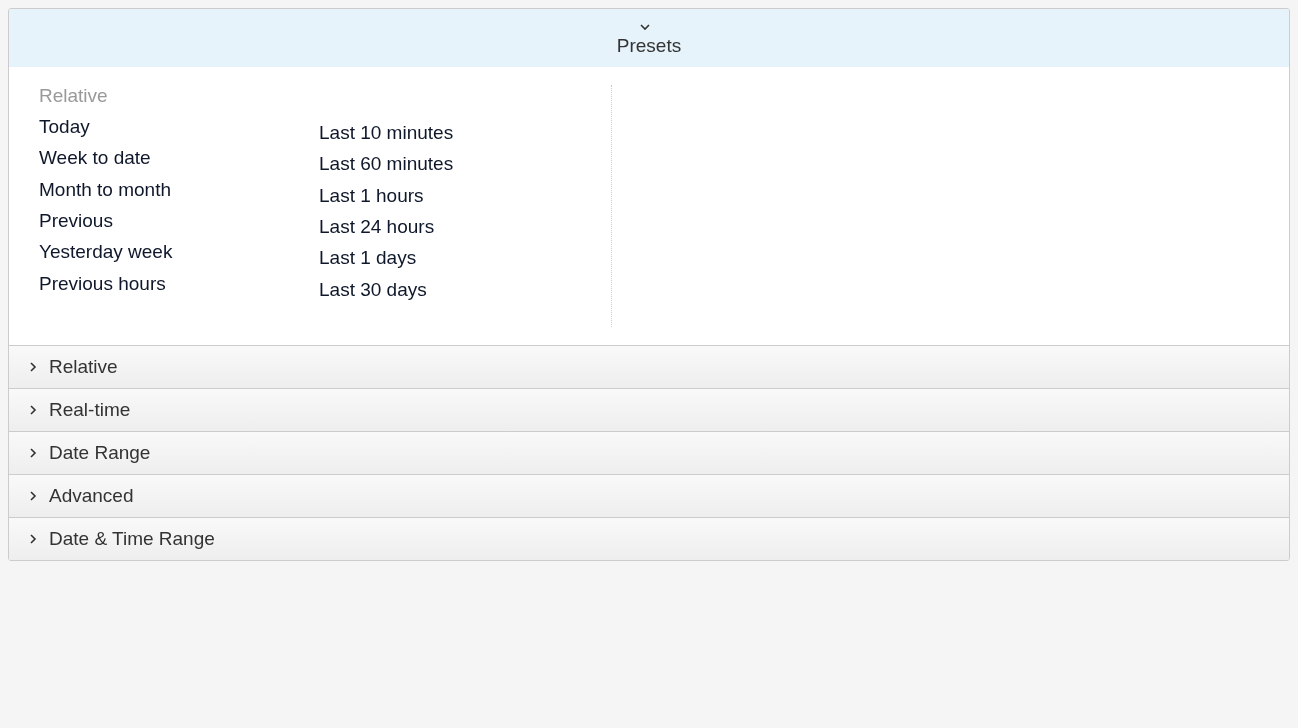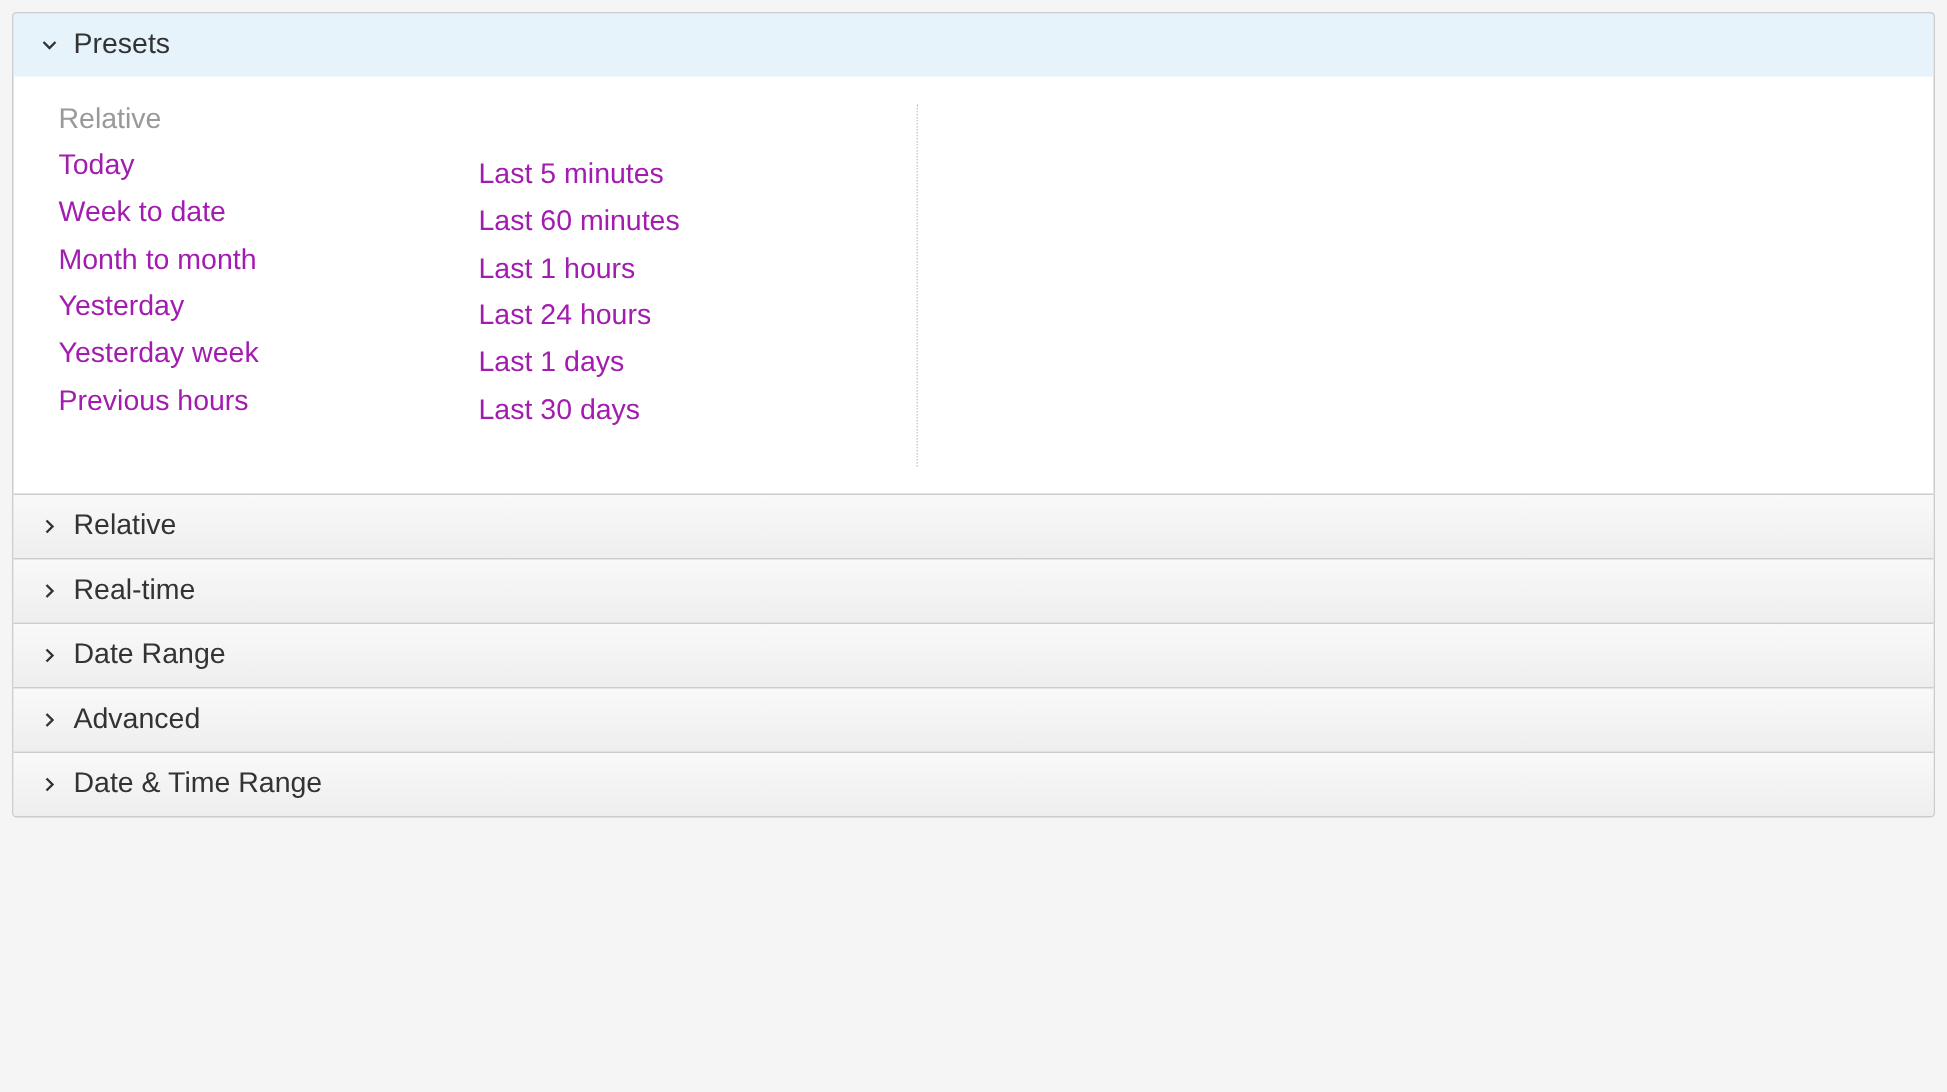--- a/index.html
+++ b/index.html
@@ -25,20 +25,21 @@
       padding: 10px 16px;
       font-size: 19px;
       color: #333;
       cursor: pointer;
       border-top: 1px solid #ccc;
       background: linear-gradient(to bottom, #f9f9f9, #eeeeee);
     }
     .section-header.expanded {
       background: #e6f3fb;
       border-top: none;
+      flex-direction: column;
     }
     .section-header .chevron {
       width: 16px;
       height: 16px;
       margin-right: 8px;
       display: inline-flex;
       align-items: center;
       justify-content: center;
       flex-shrink: 0;
     }
@@ -64,21 +65,21 @@
       display: flex;
       flex-direction: column;
     }
     .group-label {
       font-size: 19px;
       color: #999;
       margin-bottom: 4px;
     }
     .preset-link {
       font-size: 19px;
-      color: #a21caf;
+      color: #0f172a;
       text-decoration: none;
       line-height: 1.65;
       cursor: pointer;
       width: fit-content;
     }
     .col2 {
       padding-top: 32px;
     }
   </style>
 </head>
@@ -94,26 +95,26 @@
     </span>
     <span>Presets</span>
   </div>
 
   <div class="section-body">
     <div class="col">
       <div class="group-label">Relative</div>
       <a class="preset-link">Today</a>
       <a class="preset-link">Week to date</a>
       <a class="preset-link">Month to month</a>
-      <a class="preset-link">Yesterday</a>
+      <a class="preset-link">Previous</a>
       <a class="preset-link">Yesterday week</a>
       <a class="preset-link">Previous hours</a>
     </div>
     <div class="col col2">
-      <a class="preset-link">Last 5 minutes</a>
+      <a class="preset-link">Last 10 minutes</a>
       <a class="preset-link">Last 60 minutes</a>
       <a class="preset-link">Last 1 hours</a>
       <a class="preset-link">Last 24 hours</a>
       <a class="preset-link">Last 1 days</a>
       <a class="preset-link">Last 30 days</a>
     </div>
   </div>
 
   <div class="section-header">
     <span class="chevron">

